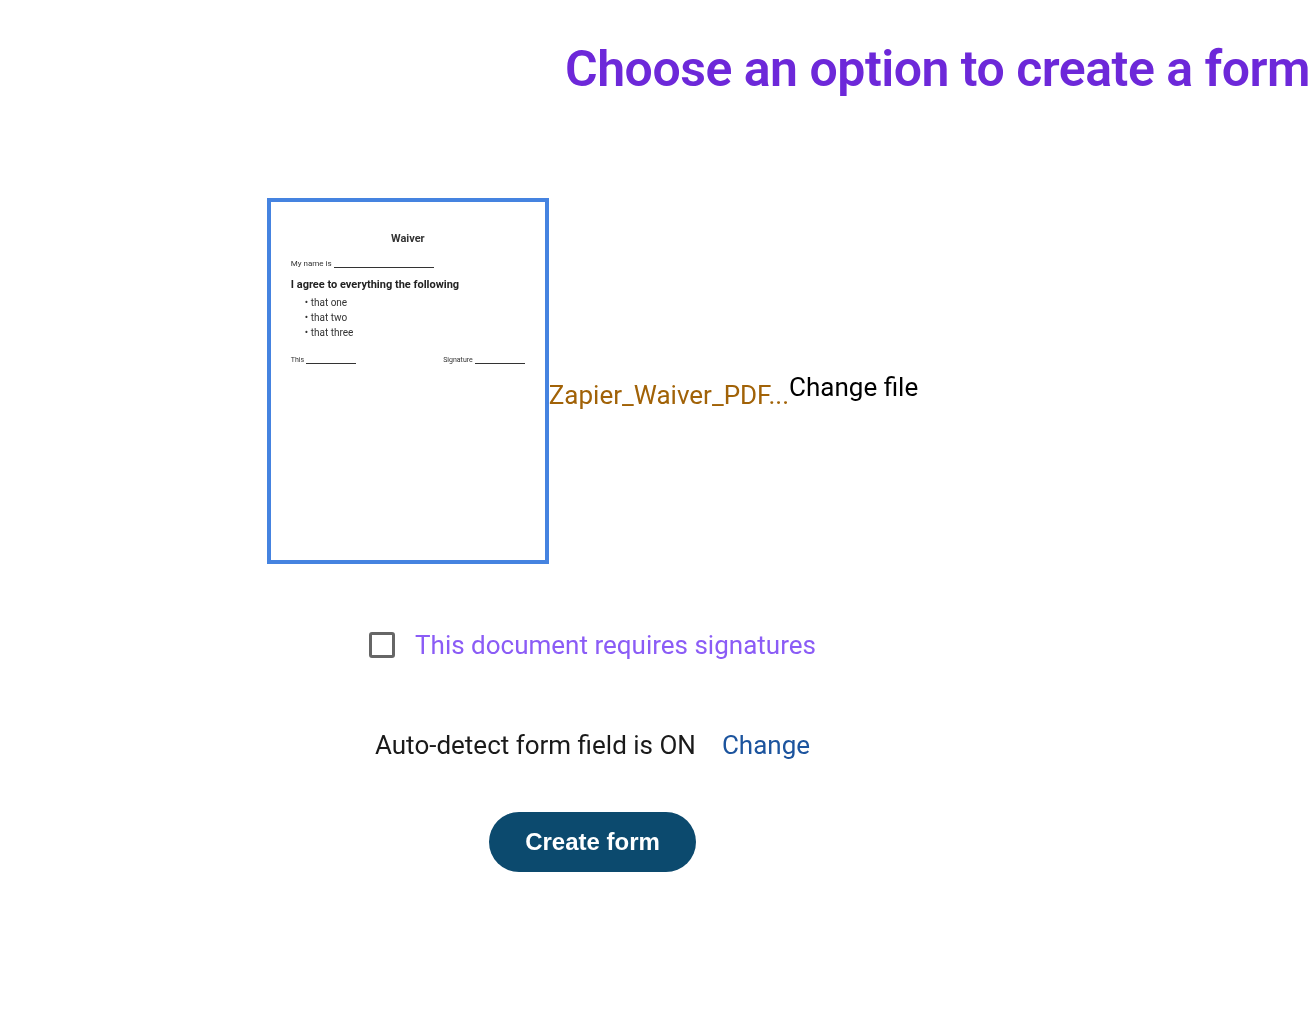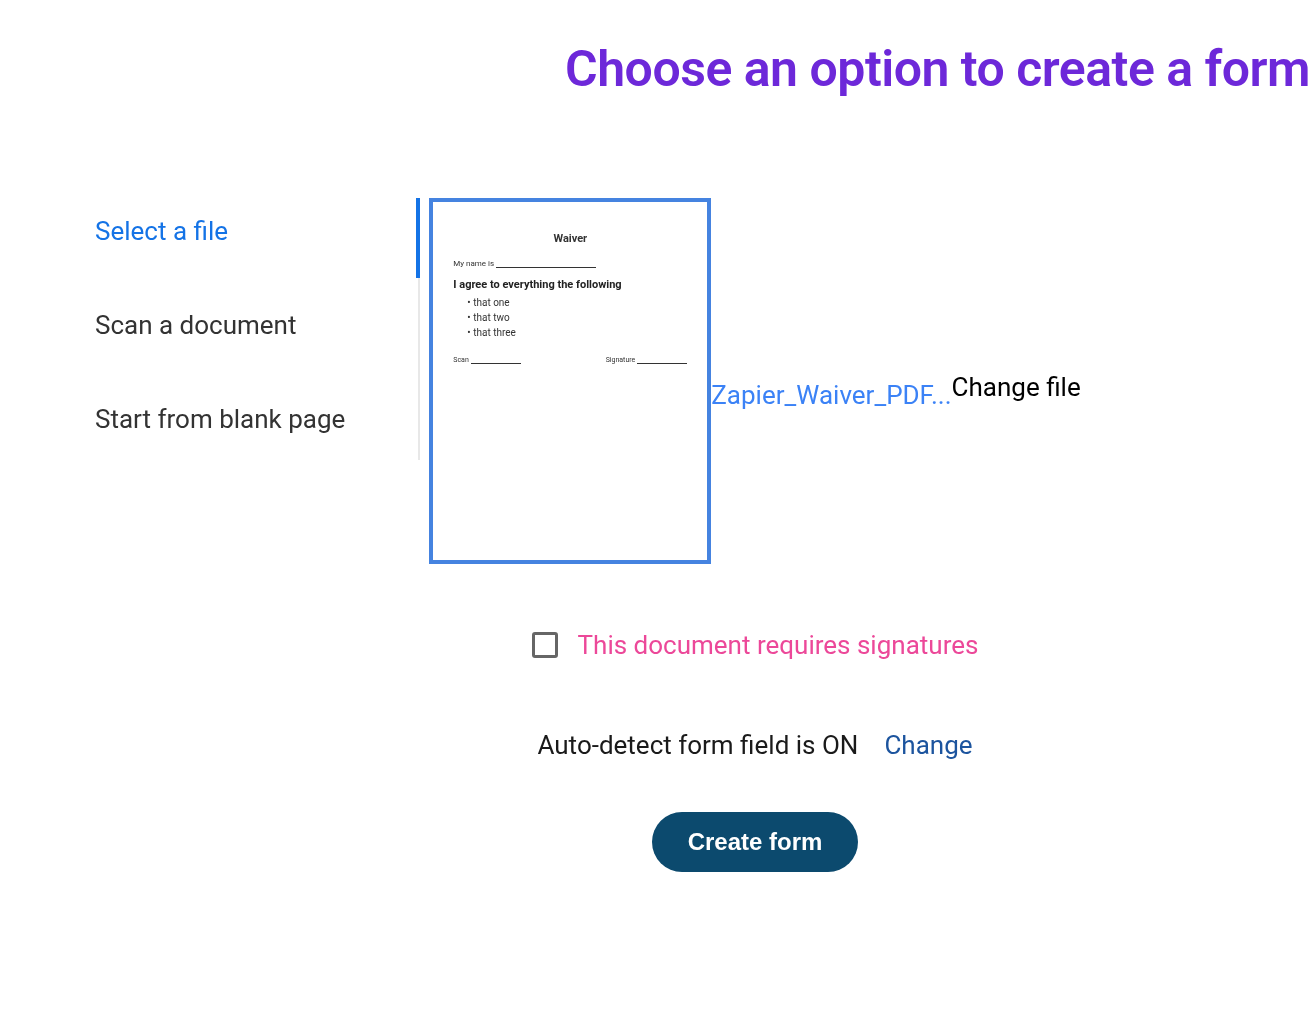--- a/index.html
+++ b/index.html
@@ -127,21 +127,21 @@
     }
     .doc-sign .sig-line {
       display: inline-block;
       border-bottom: 1px solid #333;
       width: 50px;
       vertical-align: bottom;
       margin-left: 2px;
     }
     .filename {
       font-size: 26px;
-      color: #3b82f6;
+      color: #a16207;
       margin-top: 28px;
     }
     .change-file {
       font-size: 26px;
       color: #000000;
       margin-top: 12px;
       cursor: pointer;
     }
     .signature-row {
       display: flex;
@@ -152,21 +152,21 @@
     .checkbox {
       width: 26px;
       height: 26px;
       border: 3px solid #666666;
       border-radius: 3px;
       margin-right: 20px;
       cursor: pointer;
     }
     .signature-label {
       font-size: 26px;
-      color: #ec4899;
+      color: #8b5cf6;
     }
     .autodetect-row {
       display: flex;
       align-items: center;
       margin-top: 70px;
       margin-left: -220px;
       gap: 26px;
     }
     .autodetect-label {
       font-size: 26px;
@@ -190,43 +190,38 @@
       cursor: pointer;
     }
   </style>
 </head>
 <body>
 
 <h1 class="page-title">Choose an option to create a form</h1>
 
 <div class="content-wrapper">
 
-  <div class="sidebar">
-    <div class="sidebar-item active">Select a file</div>
-    <div class="sidebar-item">Scan a document</div>
-    <div class="sidebar-item">Start from blank page</div>
-  </div>
 
   <div class="main-area">
 
     <div class="preview-area">
       <div class="thumbnail">
         <div class="doc-title">Waiver</div>
         <div class="doc-line">
           <span>My name is</span><span class="underline"></span>
         </div>
         <div class="doc-subhead">I agree to everything the following</div>
         <div class="doc-bullets">
           <div class="doc-bullet">that one</div>
           <div class="doc-bullet">that two</div>
           <div class="doc-bullet">that three</div>
         </div>
         <div class="doc-sign-row">
           <div class="doc-sign">
-            <span>Scan</span><span class="sig-line"></span>
+            <span>This</span><span class="sig-line"></span>
           </div>
           <div class="doc-sign">
             <span>Signature</span><span class="sig-line"></span>
           </div>
         </div>
       </div>
       <div class="filename">Zapier_Waiver_PDF...</div>
       <div class="change-file">Change file</div>
     </div>
 

